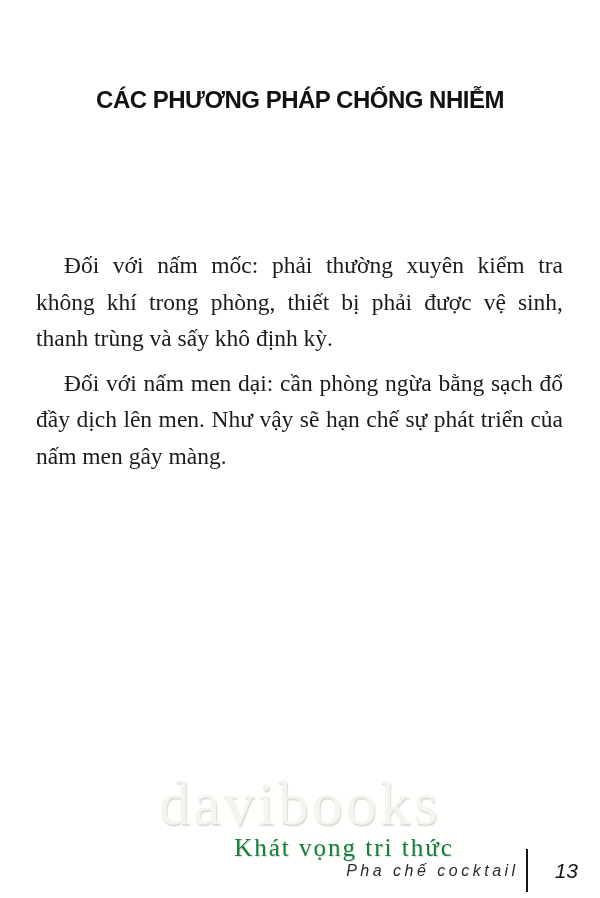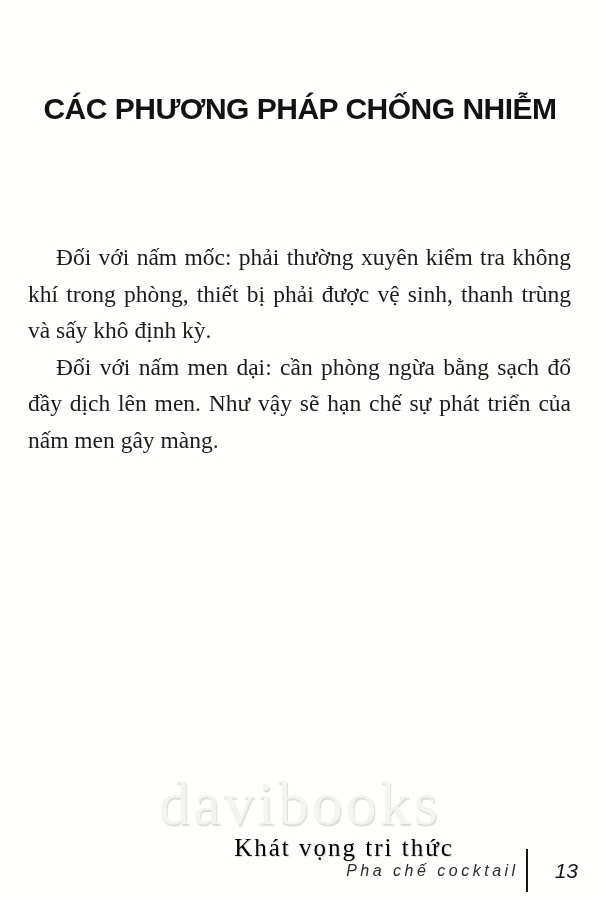--- a/index.html
+++ b/index.html
@@ -13,41 +13,41 @@
     height: 898px;
     background: #fffffe;
     overflow: hidden;
     font-family: "Liberation Serif", "DejaVu Serif", serif;
   }
   .title {
     position: absolute;
     top: 76px;
     left: 0;
     right: 0;
-    margin: 9px;
+    margin: 0;
     text-align: center;
     font-family: "Liberation Sans", "DejaVu Sans", sans-serif;
     font-weight: 700;
-    font-size: 30px;
+    font-size: 24px;
     line-height: 47px;
     letter-spacing: -0.5px;
     color: #121212;
   }
   .body-text {
     position: absolute;
     top: 239px;
     left: 28px;
     width: 543px;
     font-size: 23.5px;
     line-height: 36.6px;
     text-align: justify;
     color: #1b1b1b;
   }
   .body-text p {
-    margin: 0;
+    margin: 8px;
     text-indent: 28px;
   }
   .watermark {
     position: absolute;
     top: 772px;
     left: 0;
     width: 100%;
     text-align: center;
     font-family: Liberation Serif, serif;
     pointer-events: none;
@@ -58,21 +58,21 @@
     letter-spacing: 3px;
     color: #f4f4f1;
     text-shadow: 1px 2px 1px #dbdbd7, -1px -1px 0 #ffffff;
   }
   .watermark-slogan {
     margin-top: 1px;
     padding-left: 88px;
     font-size: 25px;
     line-height: 26px;
     letter-spacing: 2px;
-    color: #000000;
+    color: #15803d;
     text-shadow: 1px 1px 1px #d9d9d5, -1px -1px 0 #ffffff;
   }
   .footer {
     position: absolute;
     top: 849px;
     right: 22px;
     display: flex;
     align-items: center;
     font-family: "Liberation Sans", "DejaVu Sans", sans-serif;
     font-style: italic;

